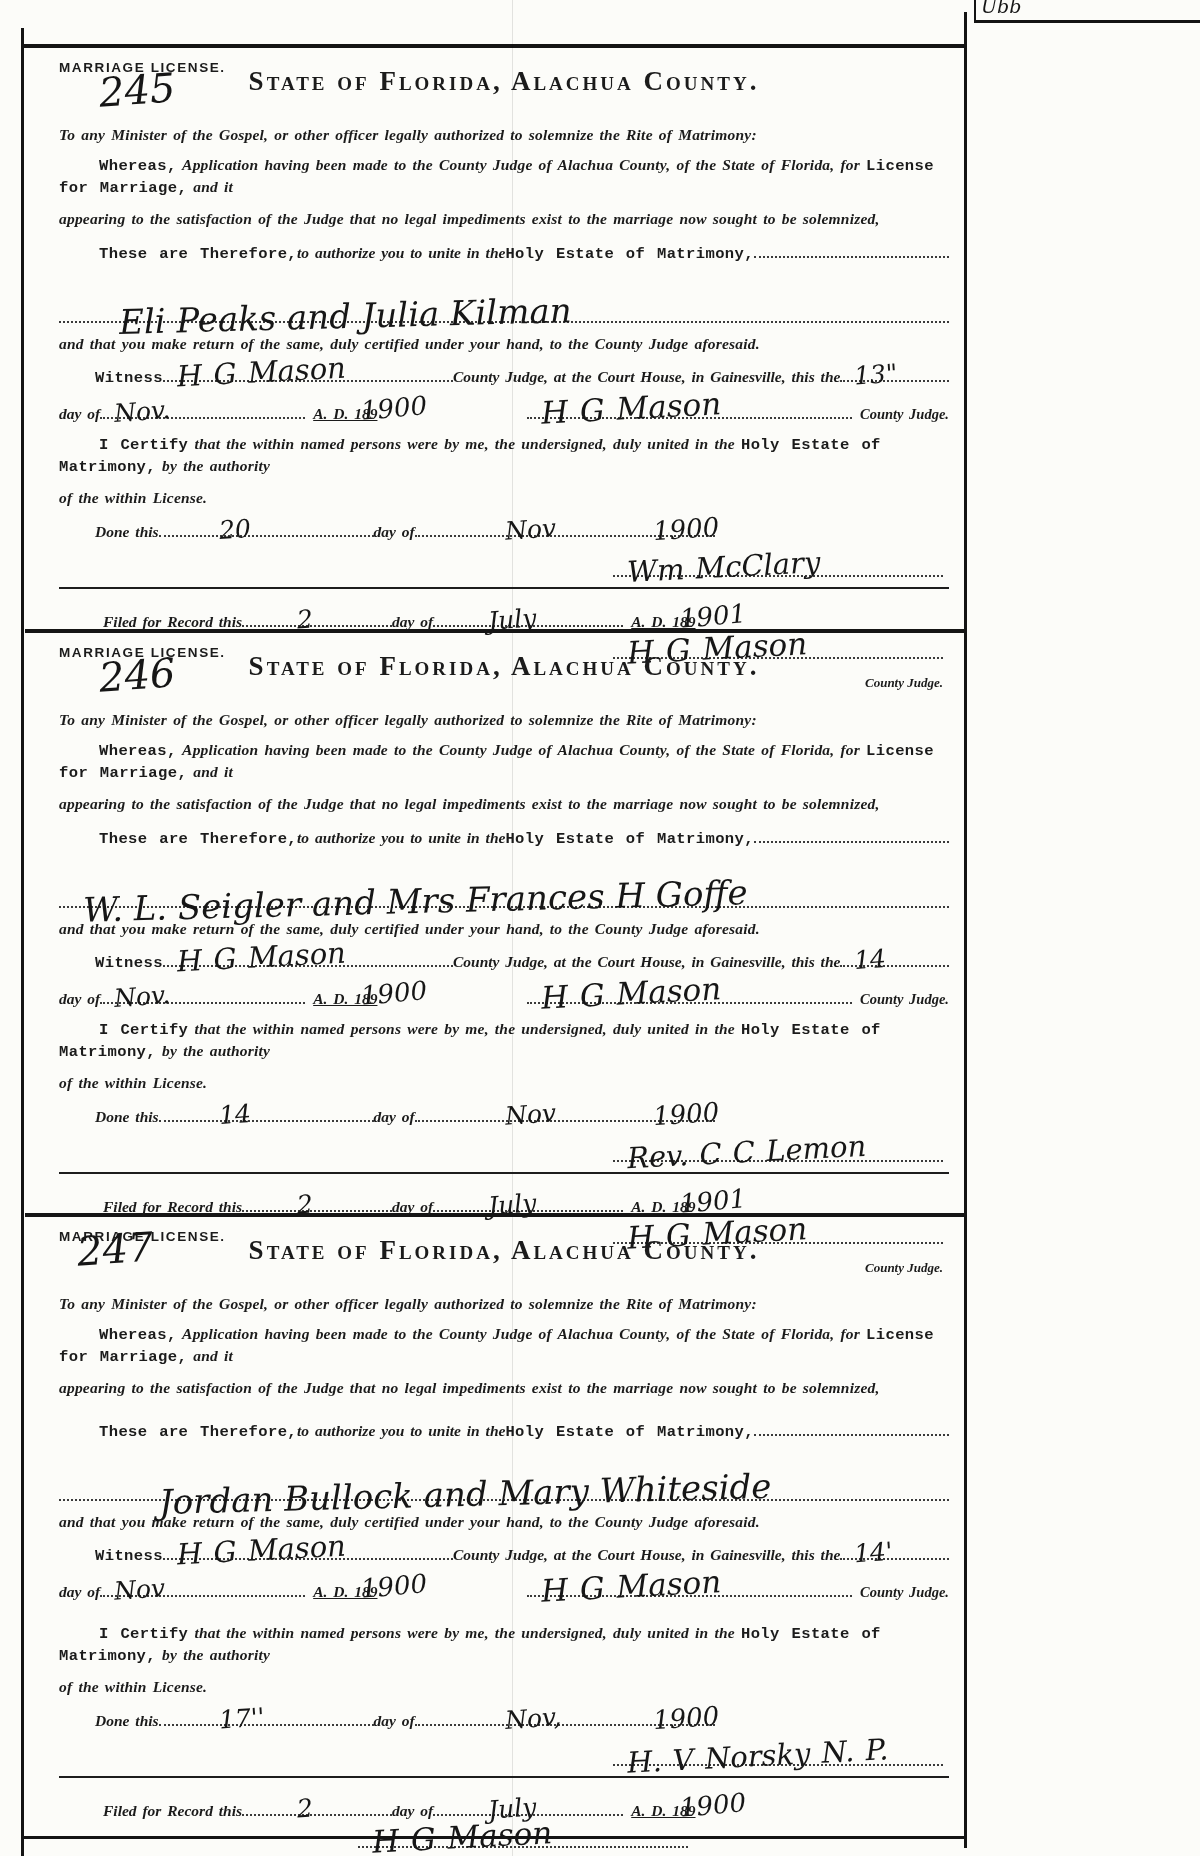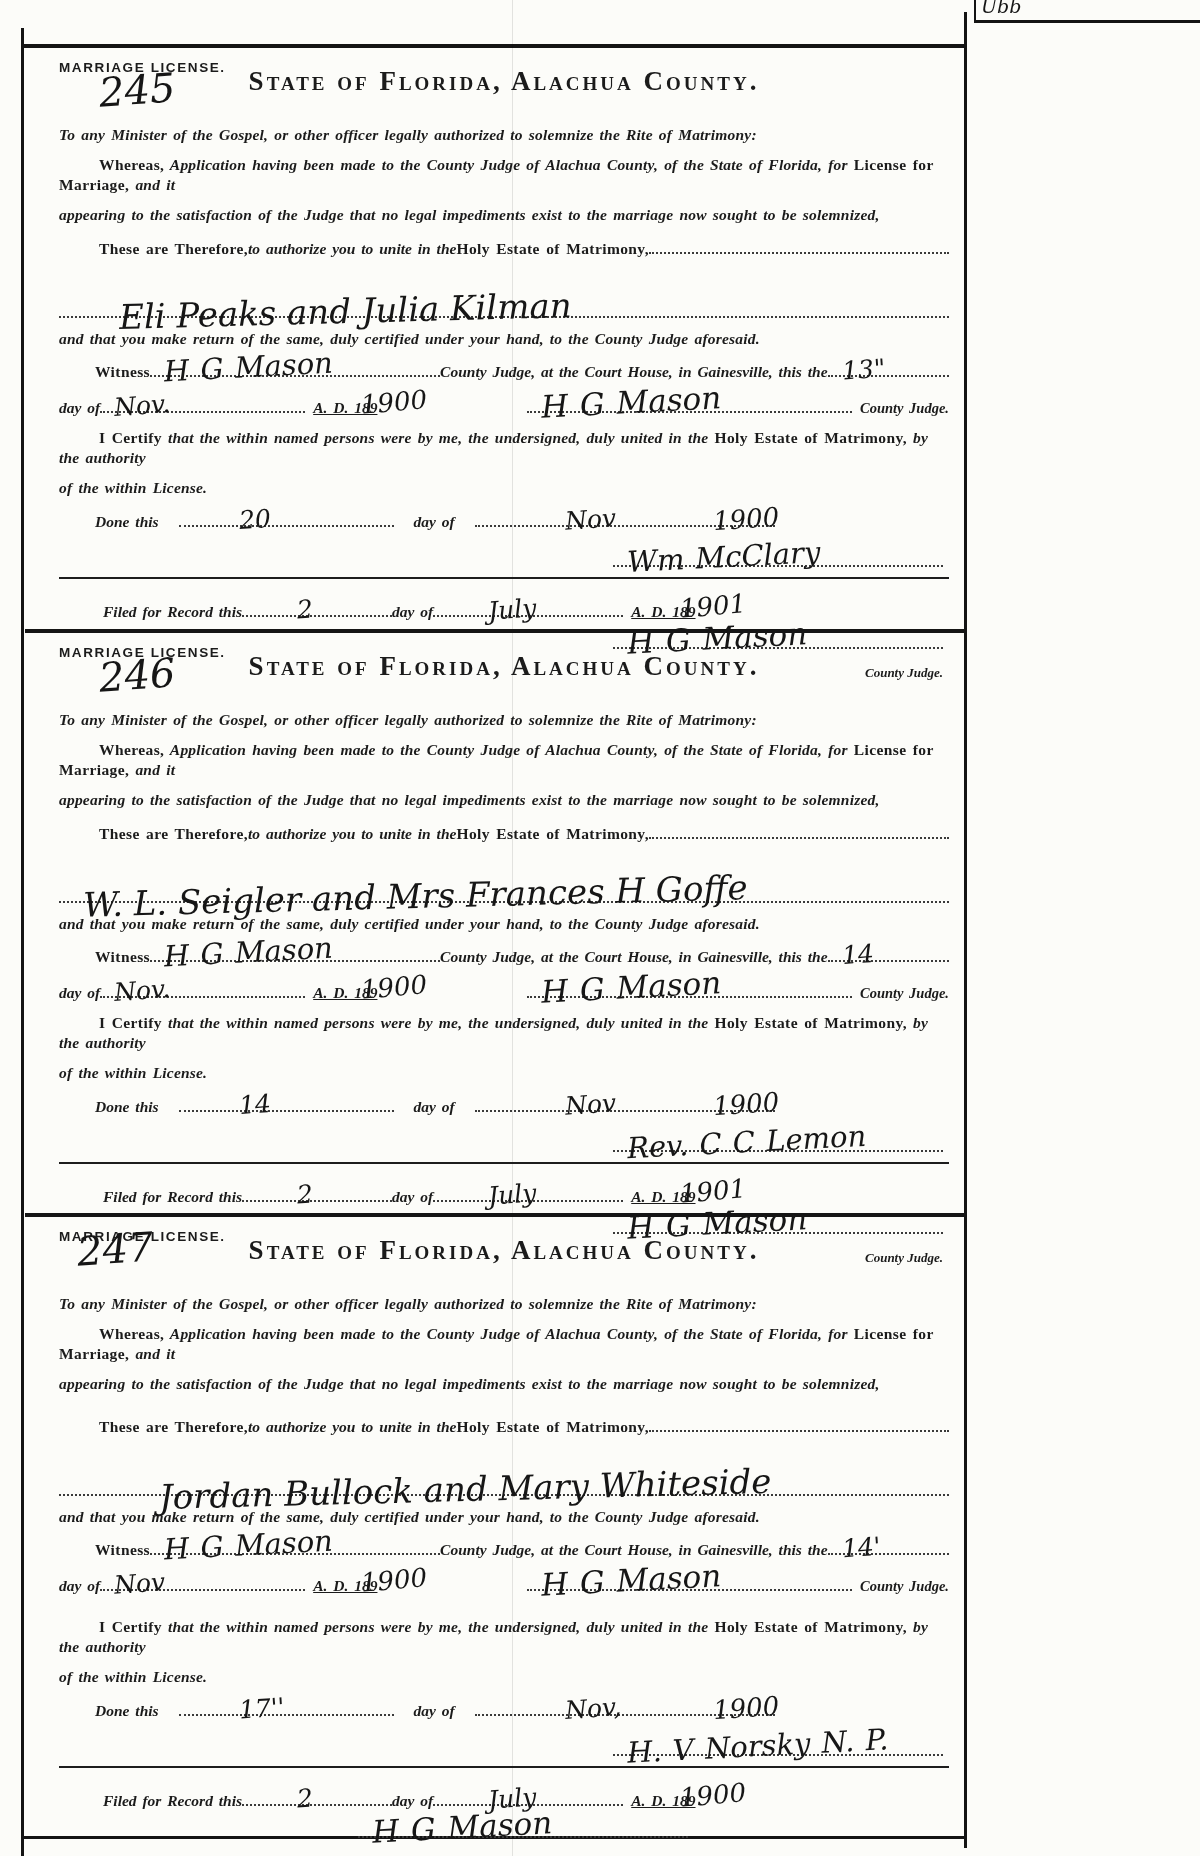--- a/index.html
+++ b/index.html
@@ -45,21 +45,21 @@
     position:absolute; left:0; right:0; top:10px; margin:0;
     text-align:center; font-weight:bold; font-size:27px;
     letter-spacing:3px; font-variant:small-caps;
   }
 
   .line {
     font-style:italic; font-weight:bold; font-size:15.5px;
     margin:11px 0; letter-spacing:0.2px; word-spacing:2px; line-height:1.25;
   }
   .indent { text-indent:40px; }
-  .bl { font-family:Liberation Serif, serif; font-weight:bold; font-style:normal; letter-spacing:0.4px; }
+  .bl { font-family:Liberation Mono, monospace; font-weight:bold; font-style:normal; letter-spacing:0.4px; }
 
   .row {
     display:flex; align-items:baseline;
     font-style:italic; font-weight:bold; font-size:15.5px;
     margin:10px 0; word-spacing:2px;
   }
   .dotfill {
     display:inline-block; position:relative; height:1.05em;
     border-bottom:2px dotted #3a3a3a;
   }
@@ -79,21 +79,21 @@
   .w-sig  { width:290px; }
   .w-day  { flex:1; min-width:70px; }
   .d-month{ width:205px; }
   .ad     { margin-left:8px;text-decoration:underline; }
   .year   { font-size:26px; margin-left:-16px; transform:rotate(-5deg) translateY(-2px); display:inline-block; }
   .flex-sp{ flex:1; }
   .j-sig  { width:325px; }
   .cj     { font-style:italic; font-weight:bold; font-size:14.5px; margin-left:8px; white-space:nowrap; }
   .cj.small { font-size:13px; }
 
-  .done-row { margin-left:36px;gap:20px; }
+  .done-row { margin-left:36px; }
   .dn-day   { width:215px; }
   .dn-month { width:300px; }
   .dn-month .m { left:90px; }
   .dn-month .y { left:auto; right:-4px; font-size:26px; transform:rotate(-4deg); }
 
   .officiant-row { justify-content:flex-end; margin-top:18px; }
   .off-sig { width:330px; margin-right:6px; }
 
   .filed-block { border-top:2px solid #1d1d1d; padding:16px 0 0 44px; }
   .f-day   { width:150px; }

